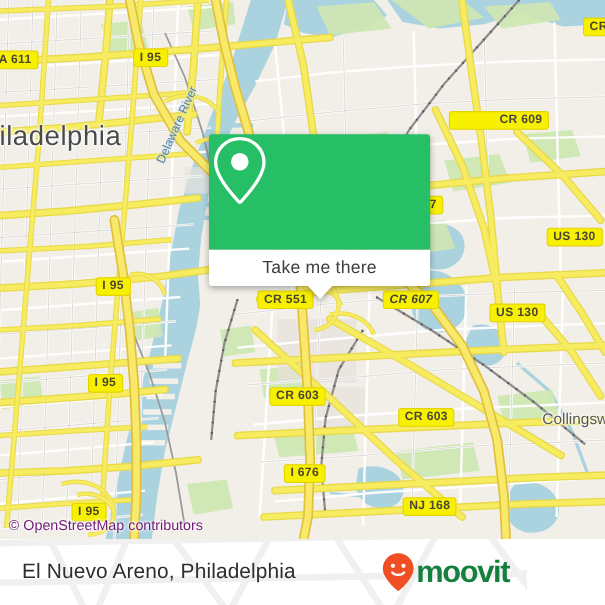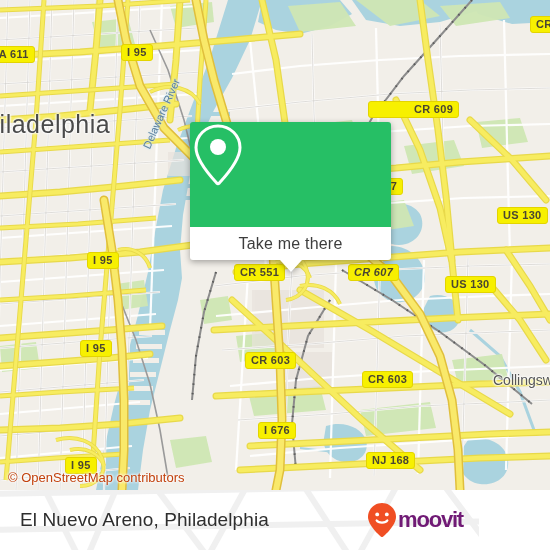--- a/index.html
+++ b/index.html
@@ -44,21 +44,21 @@
   #label-collingswood{font-size:14px;color:#555;left:493px;top:372px;}
   #label-delaware-river{
     font-size:11px;color:#5b7f9e;left:146px;top:142px;
     transform:rotate(-66deg);transform-origin:left center;
     text-shadow:0 0 2px #c8e4f0,0 0 2px #c8e4f0;
   }
 
   
   #attribution{
     position:absolute;left:8px;bottom:5px;
-    font-size:13px;color:#c2410c;
+    font-size:13px;color:#701a75;
     text-shadow:0 0 3px #fff,0 0 3px #fff,0 0 3px #fff;
     white-space:nowrap;
   }
 
   
   #popup{
     position:absolute;left:190px;top:122px;width:201px;
     filter:drop-shadow(0 2px 3px rgba(0,0,0,.33));
   }
   #popup-head{
@@ -87,21 +87,21 @@
   #footer-watermark{position:absolute;left:0;top:0;opacity:1;}
   #footer-title{
     position:absolute;left:20px;top:50%;transform:translateY(-50%);
     font-size:19px;color:#2e2e2e;white-space:nowrap;letter-spacing:.1px;
   }
   #brand{
     position:absolute;right:16px;top:50%;transform:translateY(-50%);
     display:flex;align-items:center;
   }
   #brand-text{
-    font-size:22px;color:#701a75;font-weight:bold;letter-spacing:-1.2px;
+    font-size:28px;color:#15803d;font-weight:bold;letter-spacing:-1.2px;
     line-height:34px;margin-left:1px;
   }
 </style>
 </head>
 <body>
 
 <div id="app">
 
   <div id="map">
     <svg width="550" height="490" viewBox="0 0 550 490">
@@ -411,21 +411,21 @@
     <div class="place" id="label-philadelphia">Philadelphia</div>
     <div class="place" id="label-collingswood">Collingswood</div>
     <div class="place" id="label-delaware-river">Delaware River</div>
 
     <div id="shields">
         <div class="shield" style="left: -14px; top: 46px;">PA 611</div>
         <div class="shield" style="left: 121px; top: 44px;">I 95</div>
         <div class="shield" style="left: 87px; top: 252px;">I 95</div>
         <div class="shield" style="left: 80px; top: 340px;">I 95</div>
         <div class="shield" style="left: 65px; top: 457px;">I 95</div>
-        <div class="shield" style="left: 368px; top: 101px; padding-left: 45px;">CR 609</div>
+        <div class="shield" style="left: 408px; top: 101px; padding-left: 45px;">CR 609</div>
         <div class="shield" style="left: 530px; top: 16px;">CR</div>
         <div class="shield" style="left: 352px; top: 178px;">CR 537</div>
         <div class="shield" style="left: 497px; top: 207px;">US 130</div>
         <div class="shield" style="left: 234px; top: 264px;">CR 551</div>
         <div class="shield" style="left: 348px; top: 264px; font-style: italic;">CR 607</div>
         <div class="shield" style="left: 445px; top: 276px;">US 130</div>
         <div class="shield" style="left: 245px; top: 352px;">CR 603</div>
         <div class="shield" style="left: 362px; top: 371px;">CR 603</div>
         <div class="shield" style="left: 258px; top: 422px;">I 676</div>
         <div class="shield" style="left: 366px; top: 452px;">NJ 168</div>

